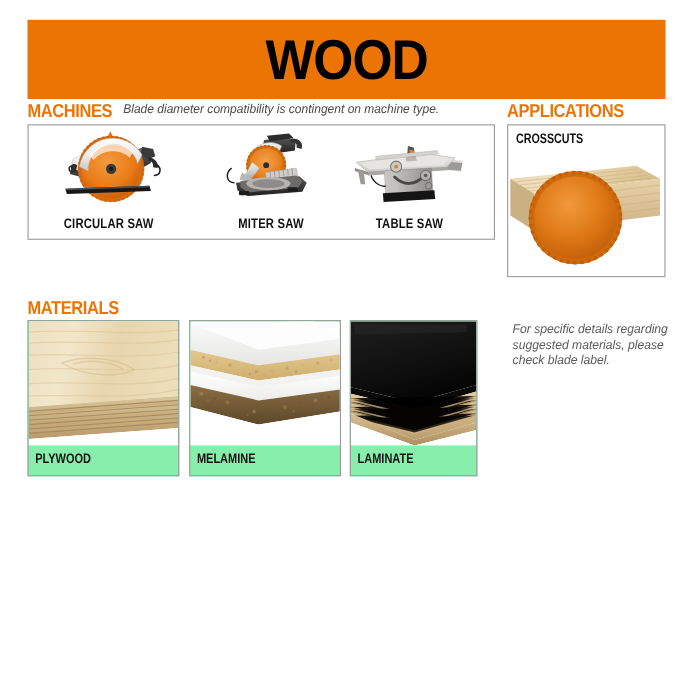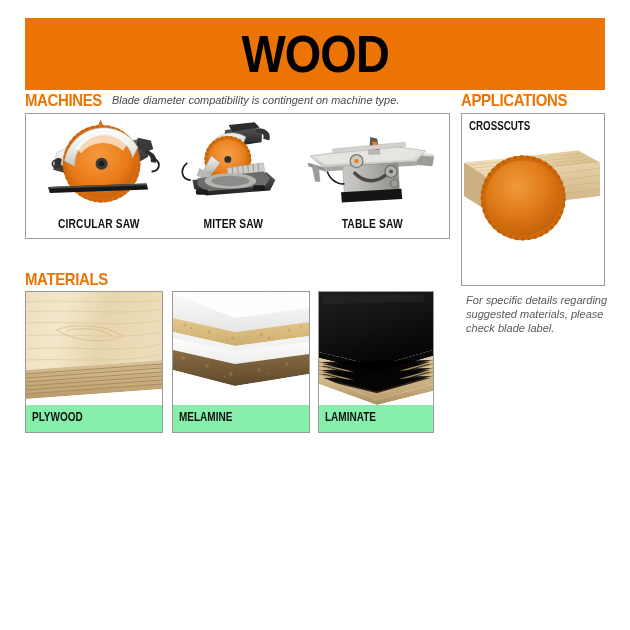--- a/index.html
+++ b/index.html
@@ -53,31 +53,31 @@
     white-space:nowrap;
   }
 
   
   .panel{
     position:absolute;
     border:1px solid #9a9a9a;
     background:#ffffff;
     box-sizing:border-box;
   }
-  #machines-panel{left:25px;top:113px;width:425px;height:126px;}
-  #applications-panel{left:461px;top:113px;width:144px;height:173px;}
+  #machines-panel{left:25px;top:113px;width:425px;height:105px;}
+  #applications-panel{left:461px;top:113px;width:144px;height:139px;}
 
   
   .machine-cell{
     position:absolute;top:0;height:100%;
     display:flex;flex-direction:column;
     align-items:center;justify-content:flex-end;
   }
   #machine-cell-0{left:0px;width:146px;}
-  #machine-cell-1{left:146px;width:122px;}
+  #machine-cell-1{left:159px;width:122px;}
   #machine-cell-2{left:268px;width:157px;}
 
   .machine-art{
     position:absolute;left:0;right:0;top:4px;bottom:26px;
   }
   .machine-label{
     position:relative;
     font-weight:bold;
     font-size:12.5px;
     color:#111111;

